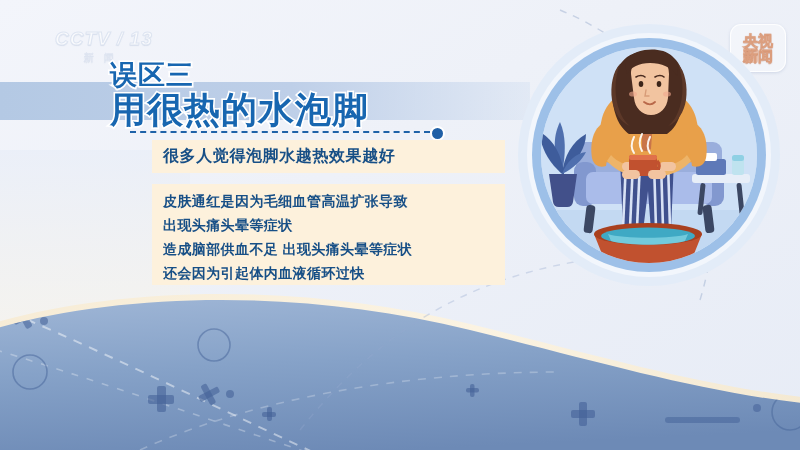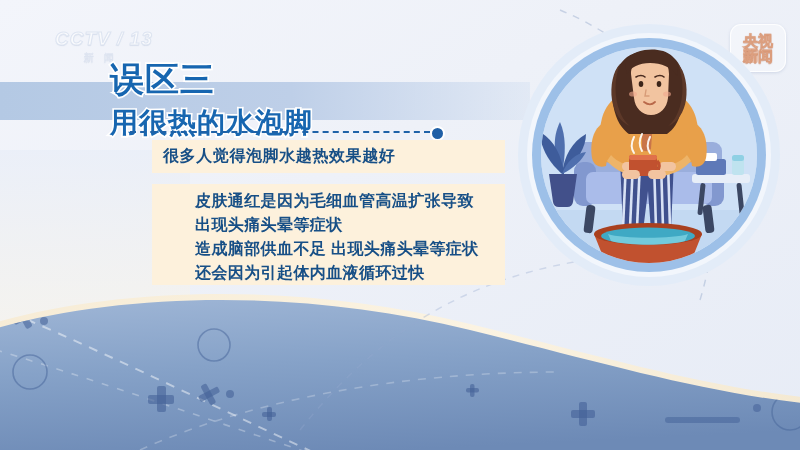--- a/index.html
+++ b/index.html
@@ -36,42 +36,42 @@
   .badge-row{display:flex;line-height:1;}
   .badge-c{font-size:15px;font-weight:700;color:#ffffff;
     text-shadow:0 0 1px rgba(190,120,90,.9),0 1px 1px rgba(180,110,80,.5);
     -webkit-text-stroke:.5px rgba(214,142,104,.85);}
   .badge-c.mark{background:rgba(231,150,104,.5);border-radius:2px;}
 
   
   .banner{position:absolute;left:0;top:82px;width:530px;height:38px;
     background:linear-gradient(90deg,#b4c9e4 0%,#becfe8 55%,rgba(205,220,240,.35) 100%);}
   .title{position:absolute;left:110px;top:62px;width:420px;line-height:1.02;}
-  .title-line{font-size:34px;font-weight:700;color:#1766b0;letter-spacing:1px;
+  .title-line{font-size:27px;font-weight:700;color:#1766b0;letter-spacing:1px;
     -webkit-text-stroke:3.2px #ffffff;paint-order:stroke fill;
     text-shadow:0 2px 0 rgba(255,255,255,.6);}
-  .title-line.l2{font-size:28px;margin-top:12px;}
+  .title-line.l2{font-size:36px;margin-top:2px;}
 
   
   .dash-line{position:absolute;left:130px;top:131px;width:300px;height:0;
     border-top:2.5px dashed #1e62a8;}
   .dash-end{position:absolute;left:430px;top:126px;width:11px;height:11px;
     border-radius:50%;background:#1f5fa6;border:2px solid #ffffff;}
 
   
   .panel{position:absolute;background:#fdf1dc;}
   .panel-sub{left:152px;top:140px;width:353px;height:33px;}
   .panel-body{left:152px;top:184px;width:353px;height:101px;}
 
   .sub-text{position:absolute;left:163px;top:146px;font-size:16px;font-weight:700;
     color:#174f86;letter-spacing:.6px;}
 
   .body-text{position:absolute;left:163px;top:189px;width:360px;}
-  .body-line{font-size:16px;font-weight:700;color:#174f86;letter-spacing:.4px;
-    line-height:24px;white-space:nowrap;margin-left:32px;}
+  .body-line{font-size:14px;font-weight:700;color:#174f86;letter-spacing:.4px;
+    line-height:24px;white-space:nowrap;}
 
   
   .illus{position:absolute;left:516px;top:22px;width:266px;height:266px;}
 </style>
 </head>
 <body>
 
 <div id="stage">
 
   <div class="bg-soft-left"></div>

